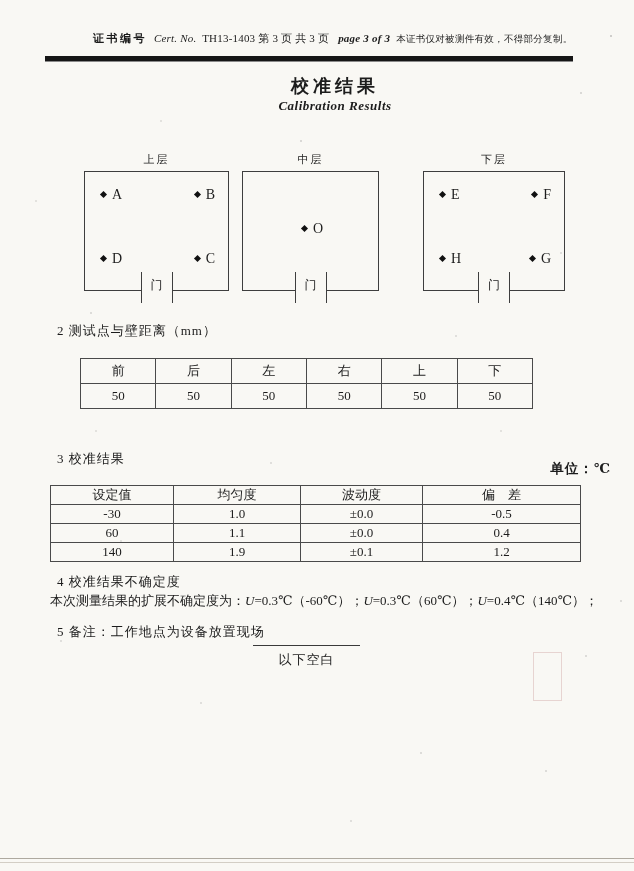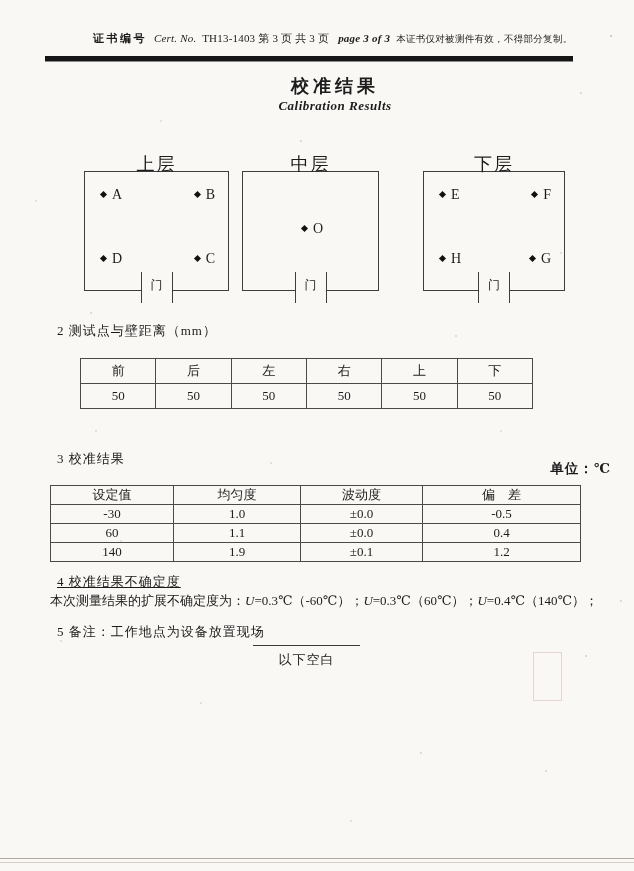--- a/index.html
+++ b/index.html
@@ -49,31 +49,31 @@
   }
   .doc-subtitle {
     position:absolute; top:98px; left:0; width:100%; text-align:center;
     font-size:13px; font-weight:bold; font-style:italic; letter-spacing:.5px;
   }
 
   .sec { position:absolute; font-size:13px; letter-spacing:1px; }
   .sec1 { top:117px; left:57px; }
   .sec2 { top:322px; left:57px; }
   .sec3 { top:450px; left:57px; }
-  .sec4 { top:573px; left:57px;text-decoration:underline; }
+  .sec4 { top:573px; left:57px; }
   .sec5 { top:623px; left:57px; }
 
   
   .layer-box { position:absolute; border:1.5px solid #3e3e3e; }
   .box1 { left:84px;  top:171px; width:143px; height:118px; }
   .box2 { left:242px; top:171px; width:135px; height:118px; }
   .box3 { left:395px; top:171px; width:140px; height:118px;margin-left:28px; }
   .layer-label {
     position:absolute; top:-20px; left:0; width:100%; text-align:center;
-    font-size:18px; letter-spacing:2px;
+    font-size:11px; letter-spacing:2px;
   }
   .pt { position:absolute; font-size:14px; white-space:nowrap; line-height:14px; }
   .pt .marker {
     display:inline-block; width:5px; height:5px; background:#111;
     transform:rotate(45deg); margin-right:6px; vertical-align:2px;
   }
   .pt-tl { left:16px; top:16px; }
   .pt-tr { right:13px; top:16px; }
   .pt-bl { left:16px; top:80px; }
   .pt-br { right:13px; top:80px; }

